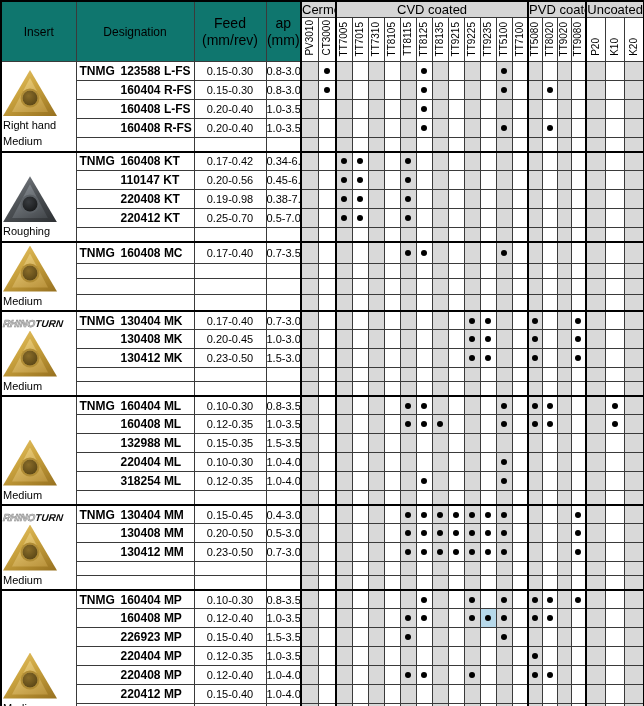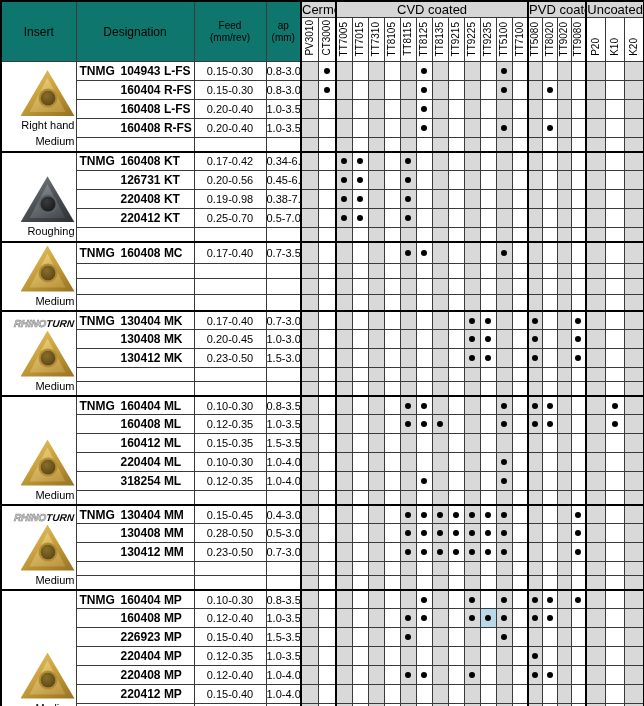--- a/index.html
+++ b/index.html
@@ -2,42 +2,42 @@
 <html><head>
 <meta charset="utf-8">
 <style>
   html,body{margin:0;padding:0;background:#fff;}
   body{width:644px;font-family:"Liberation Sans",sans-serif;color:#000;}
   table{border-collapse:collapse;table-layout:fixed;width:644px;border:2px solid #000;}
   th,td{border:1px solid #3a3a3a;padding:0;overflow:hidden;}
   
   th{font-weight:normal;}
   .lhead{background:#0f766e;font-size:12px;text-align:center;vertical-align:middle;}
-  .lhead .sub{font-size:10px;line-height:1.15;}
+  .lhead .sub{font-size:14px;line-height:1.15;}
   .ghead{background:#d6d6d6;font-size:13px;height:14px;text-align:center;white-space:nowrap;}
   th.vcol{height:43px;vertical-align:bottom;text-align:center;background:#fff;}
   .vlabel{display:inline-block;writing-mode:vertical-rl;transform:rotate(180deg);
           font-size:10px;line-height:1;padding:1px 0 1px 0;white-space:nowrap;}
   
   .g{background:#d9d9d9;}
   .hl{background:#b7d9ea;}
   .tl{border-left:2px solid #000;}
   .ts{border-top:2px solid #000;}
   
   tr.data{height:19px;}
   tr.emptyrow{height:14px;}
   td.desig{font-size:12px;font-weight:bold;text-align:left;padding-left:3px;
            white-space:nowrap;background:#fff;vertical-align:middle;}
   .pfx{display:inline-block;width:41px;}
   td.num{font-size:11px;text-align:center;white-space:nowrap;background:#fff;vertical-align:middle;}
   td.gc{vertical-align:middle;}
   .dot{width:6px;height:6px;border-radius:50%;background:#000;margin:0 auto;}
   
   td.icell{background:#fff;vertical-align:bottom;}
-  .iwrap{display:flex;flex-direction:column;align-items:flex-end;justify-content:flex-end;
+  .iwrap{display:flex;flex-direction:column;align-items:flex-start;justify-content:flex-end;
          gap:2px;padding:3px 1px 2px 1px;}
   .tri{position:relative;width:54px;height:46px;flex:none;
        clip-path:polygon(50% 0,100% 100%,0 100%);
        background:linear-gradient(150deg,#eac768 0%,#c9a23e 45%,#96701f 100%);}
   .tri::before{content:"";position:absolute;left:9px;right:9px;top:8px;bottom:4px;
        clip-path:polygon(50% 0,100% 100%,0 100%);
        background:linear-gradient(150deg,#f1d480 0%,#b8913a 100%);}
   .hole{position:absolute;left:50%;top:60%;width:15px;height:15px;transform:translate(-50%,-50%);
        border-radius:50%;background:radial-gradient(circle at 40% 35%,#8a6d2a,#4e3c10);
        box-shadow:0 0 0 2px #b08c35;}
@@ -127,21 +127,21 @@
       <tr class="data">
         <td class="icell" rowspan="5">
           <div class="iwrap">
             <div class="tri">
               <div class="hole"></div>
             </div>
             <div class="ilabel">Right hand</div>
             <div class="ilabel">Medium</div>
           </div>
         </td>
-        <td class="desig"><span class="pfx">TNMG</span><span class="dnum">104943 L-FS</span></td>
+        <td class="desig"><span class="pfx">TNMG</span><span class="dnum">123588 L-FS</span></td>
         <td class="num">0.15-0.30</td>
         <td class="num">0.8-3.0</td>
         <td class="gc g tl"></td>
         <td class="gc">
           <div class="dot"></div>
         </td>
         <td class="gc g tl"></td>
         <td class="gc"></td>
         <td class="gc g"></td>
         <td class="gc"></td>
@@ -319,21 +319,21 @@
         <td class="gc ts"></td>
         <td class="gc g tl ts"></td>
         <td class="gc ts"></td>
         <td class="gc g ts"></td>
         <td class="gc ts"></td>
         <td class="gc g tl ts"></td>
         <td class="gc ts"></td>
         <td class="gc g ts"></td>
       </tr>
       <tr class="data">
-        <td class="desig"><span class="pfx"></span><span class="dnum">126731 KT</span></td>
+        <td class="desig"><span class="pfx"></span><span class="dnum">110147 KT</span></td>
         <td class="num">0.20-0.56</td>
         <td class="num">0.45-6.3</td>
         <td class="gc g tl"></td>
         <td class="gc"></td>
         <td class="gc g tl">
           <div class="dot"></div>
         </td>
         <td class="gc">
           <div class="dot"></div>
         </td>
@@ -808,21 +808,21 @@
         </td>
         <td class="gc g"></td>
         <td class="gc"></td>
         <td class="gc g tl"></td>
         <td class="gc">
           <div class="dot"></div>
         </td>
         <td class="gc g"></td>
       </tr>
       <tr class="data">
-        <td class="desig"><span class="pfx"></span><span class="dnum">160412 ML</span></td>
+        <td class="desig"><span class="pfx"></span><span class="dnum">132988 ML</span></td>
         <td class="num">0.15-0.35</td>
         <td class="num">1.5-3.5</td>
         <td class="gc g tl"></td>
         <td class="gc"></td>
         <td class="gc g tl"></td>
         <td class="gc"></td>
         <td class="gc g"></td>
         <td class="gc"></td>
         <td class="gc g"></td>
         <td class="gc"></td>
@@ -970,21 +970,21 @@
         <td class="gc g ts"></td>
         <td class="gc ts">
           <div class="dot"></div>
         </td>
         <td class="gc g tl ts"></td>
         <td class="gc ts"></td>
         <td class="gc g ts"></td>
       </tr>
       <tr class="data">
         <td class="desig"><span class="pfx"></span><span class="dnum">130408 MM</span></td>
-        <td class="num">0.28-0.50</td>
+        <td class="num">0.20-0.50</td>
         <td class="num">0.5-3.0</td>
         <td class="gc g tl"></td>
         <td class="gc"></td>
         <td class="gc g tl"></td>
         <td class="gc"></td>
         <td class="gc g"></td>
         <td class="gc"></td>
         <td class="gc g">
           <div class="dot"></div>
         </td>

